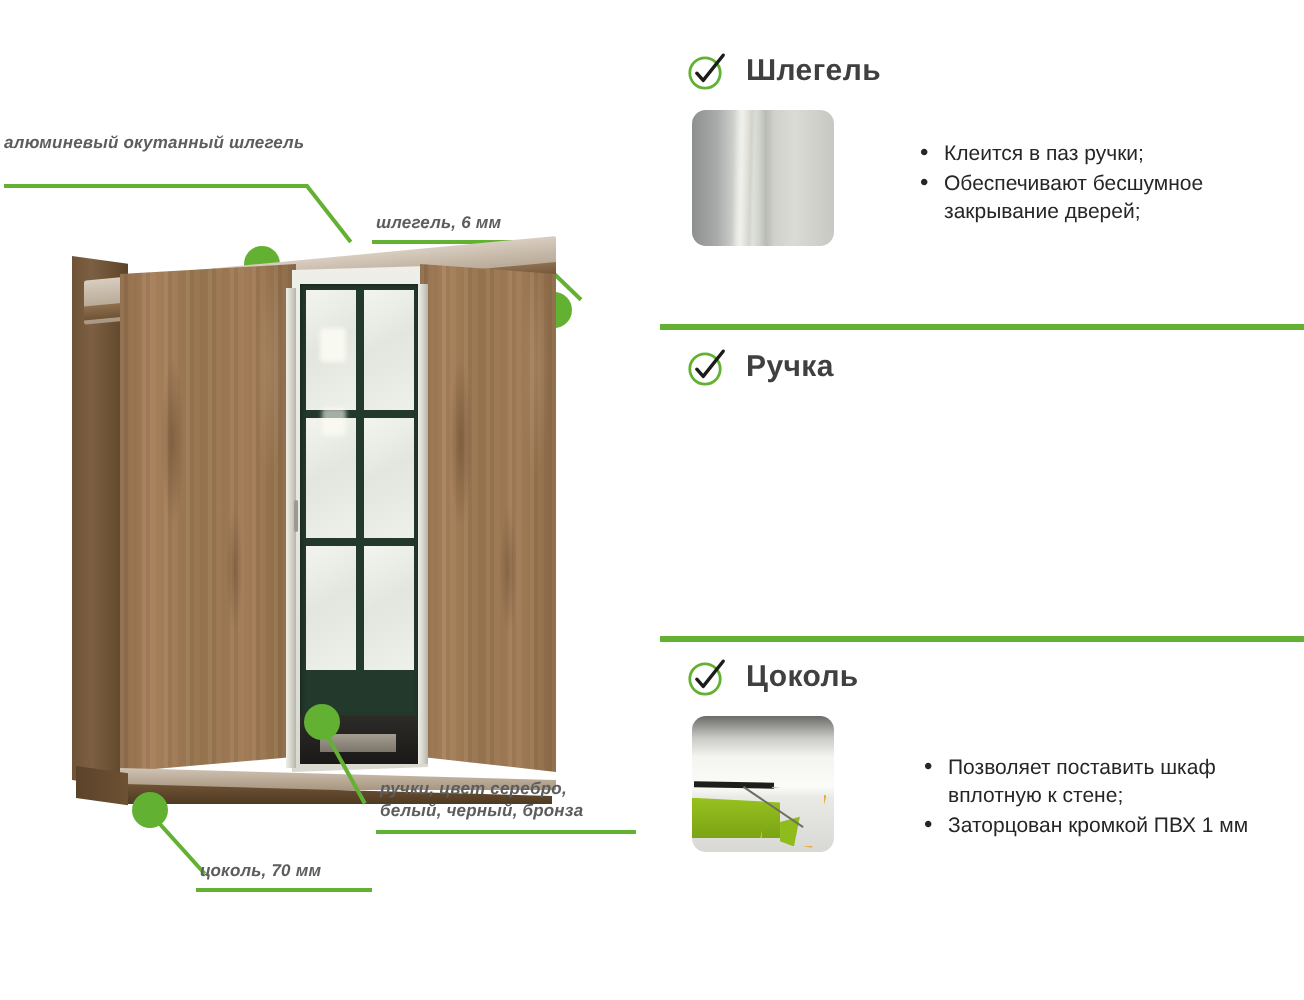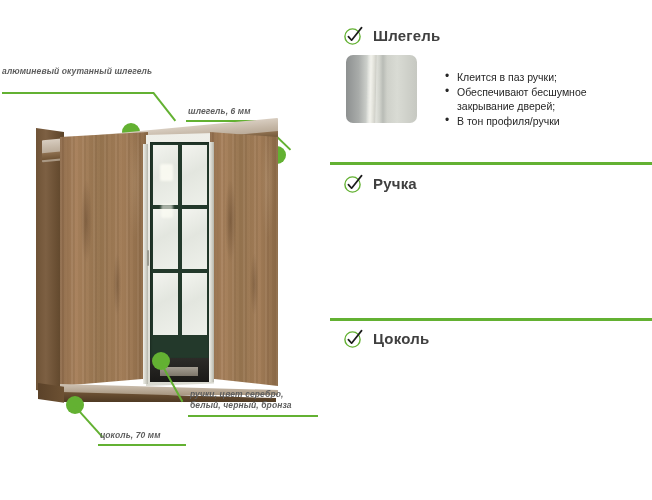--- a/index.html
+++ b/index.html
@@ -150,21 +150,21 @@
   .f2{top:170px;}
   .f3{top:325px;}
 
   .f-head{display:flex;align-items:center;gap:9px;padding-left:13px;height:26px;}
   .check-icon{width:21px;height:21px;position:relative;flex:0 0 auto;}
   .check-icon svg{display:block;}
   .f-title{
     font-size:15px;font-weight:bold;color:#404040;letter-spacing:.2px;
   }
 
-  .f-body{display:flex;gap:1px;padding-left:16px;margin-top:7px;}
+  .f-body{display:flex;gap:16px;padding-left:16px;margin-top:7px;}
   .thumb{
     width:71px;height:68px;border-radius:7px;overflow:hidden;
     position:relative;flex:0 0 auto;
   }
   .thumb-shlegel{
     background:linear-gradient(90deg,#8d9090 0%,#a9acaa 18%,#cfd2cd 30%,
       #e8e9e3 40%,#d2d4cd 47%,#b9bcb6 52%,#cfd1ca 58%,#d9dbd4 72%,#c6c8c1 100%);
   }
   .thumb-shlegel::after{
     content:"";position:absolute;left:29%;top:-4%;width:12%;height:108%;
@@ -313,21 +313,20 @@
           </svg>
         </span>
         <span class="f-title">Шлегель</span>
       </div>
       <div class="f-body">
         <div class="thumb thumb-shlegel"></div>
         <ul class="bullets">
           <li>Клеится в паз ручки;</li>
           <li>Обеспечивают бесшумное
 закрывание дверей;</li>
-          <li>В тон профиля/ручки</li>
         </ul>
       </div>
     </div>
 
     <div class="divider d1"></div>
 
     <div class="feature f2">
       <div class="f-head">
         <span class="check-icon">
           <svg width="21" height="21" viewBox="0 0 21 21">
@@ -344,16 +343,30 @@
     <div class="feature f3">
       <div class="f-head">
         <span class="check-icon">
           <svg width="21" height="21" viewBox="0 0 21 21">
             <circle cx="9.5" cy="11.5" r="7.6" fill="none" stroke="#63b132" stroke-width="1.4"></circle>
             <path d="M5.4 11.6 L8.6 15.2 L18.6 2.6" fill="none" stroke="#1c1c1c" stroke-width="1.7" stroke-linecap="round" stroke-linejoin="round"></path>
           </svg>
         </span>
         <span class="f-title">Цоколь</span>
       </div>
+      <div class="f-body">
+        <div class="thumb thumb-plinth">
+          <span class="dark-slit"></span>
+          <span class="green-base"></span>
+          <span class="green-tail"></span>
+          <span class="anno-line"></span>
+          <span class="anno"></span>
+        </div>
+        <ul class="bullets">
+          <li>Позволяет поставить шкаф
+вплотную к стене;</li>
+          <li>Заторцован кромкой ПВХ 1 мм</li>
+        </ul>
+      </div>
     </div>
 
   </div>
 </div>
 
 </body></html>

